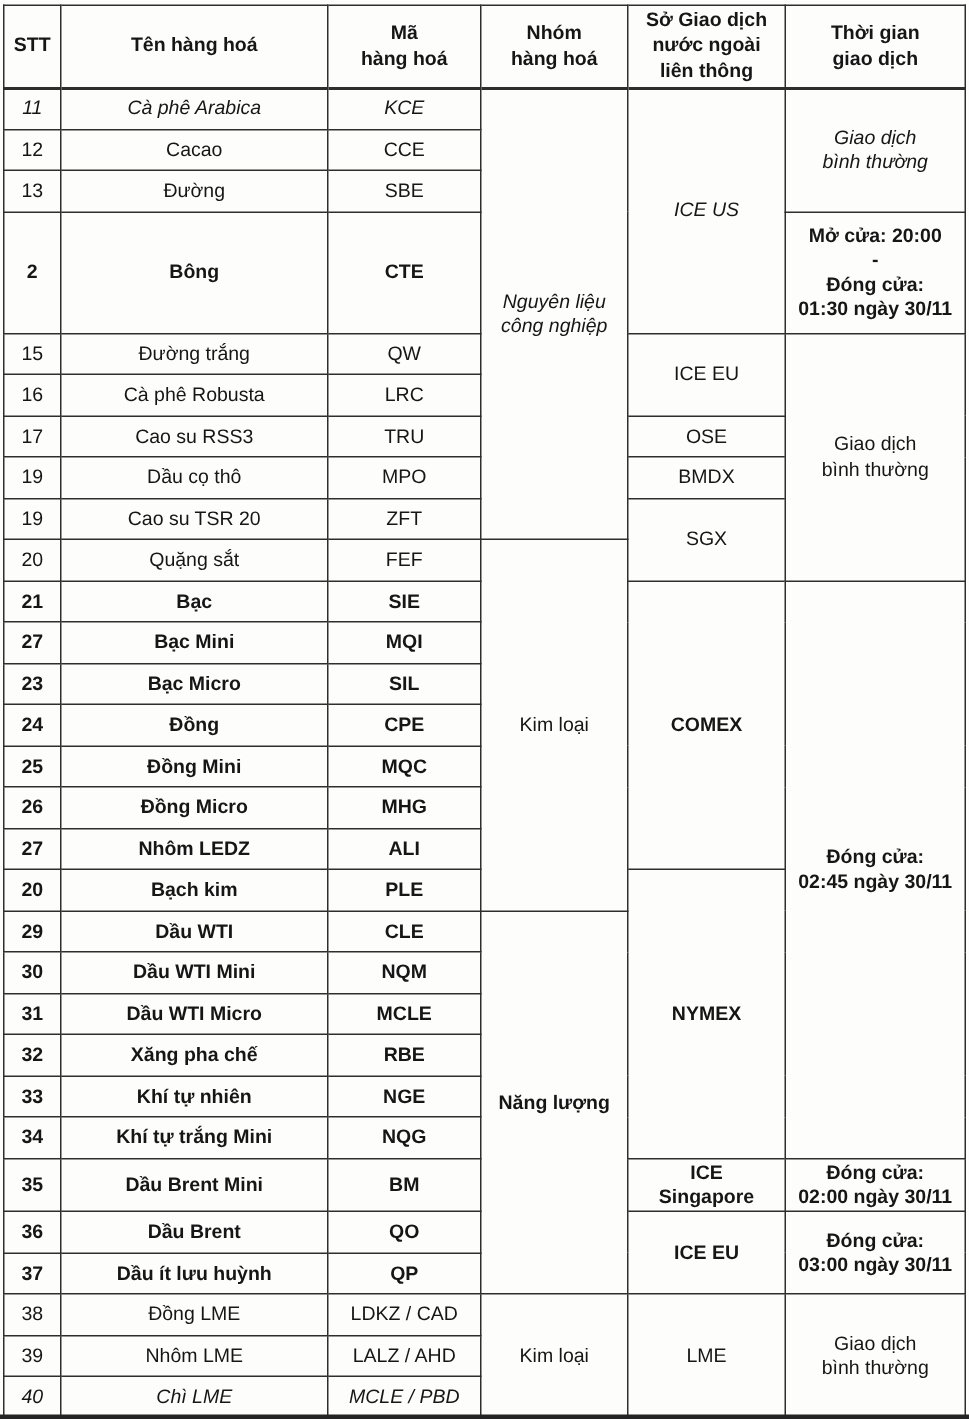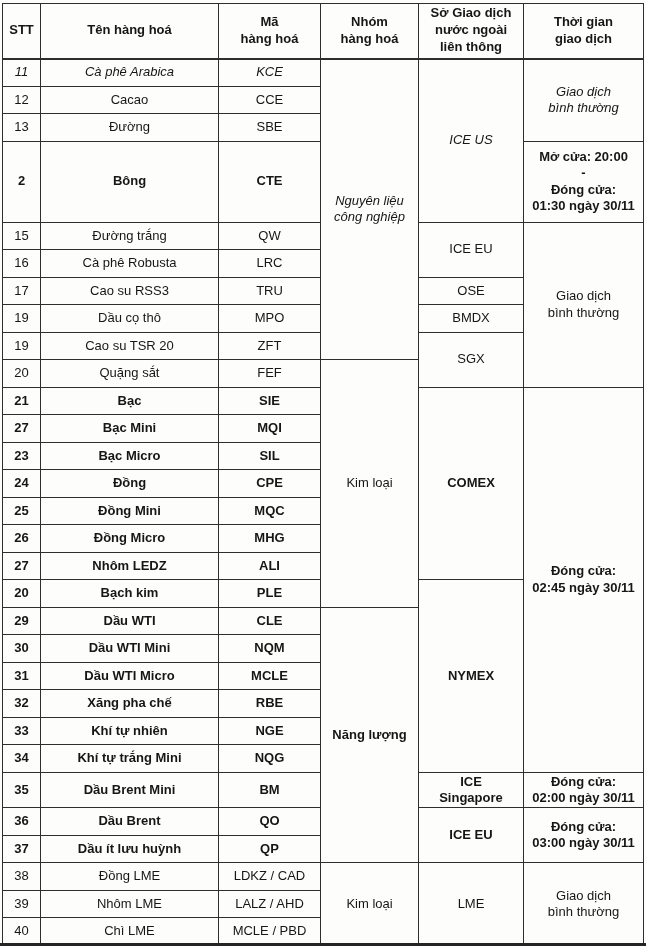--- a/index.html
+++ b/index.html
@@ -46,21 +46,21 @@
     background: transparent;
   }
   .doc-table th {
     font-weight: bold;
     line-height: 1.3;
   }
   .doc-table thead tr { height: 55px; }
   .doc-table tbody tr { height: 27.5px; }
   .doc-table tbody tr.tall { height: 81px; }
   .doc-table tbody tr:first-child td { border-top-width: 2px; font-style: italic; }
-  .doc-table tbody tr:last-child td { border-bottom-width: 3px; }
+  .doc-table tbody tr:last-child td { border-bottom-width: 3px; font-style: italic; }
   .doc-table td.bold { font-weight: bold; }
 
   
   .scan-edge-bottom {
     position: absolute;
     left: 0;
     bottom: 0;
     width: 100%;
     height: 3px;
     background: #242424;

